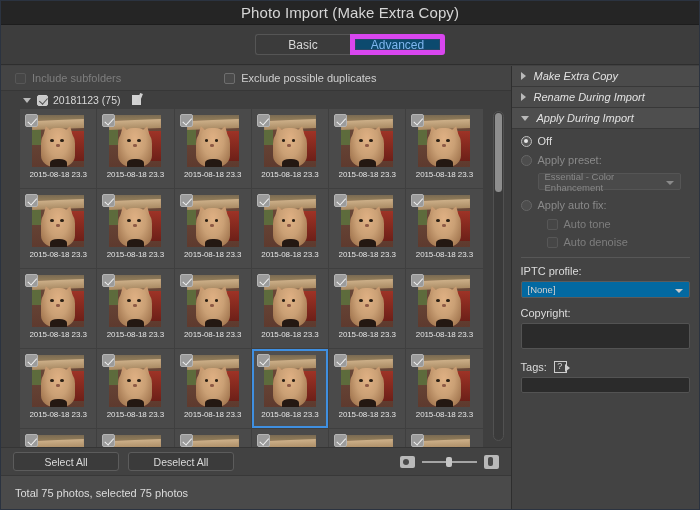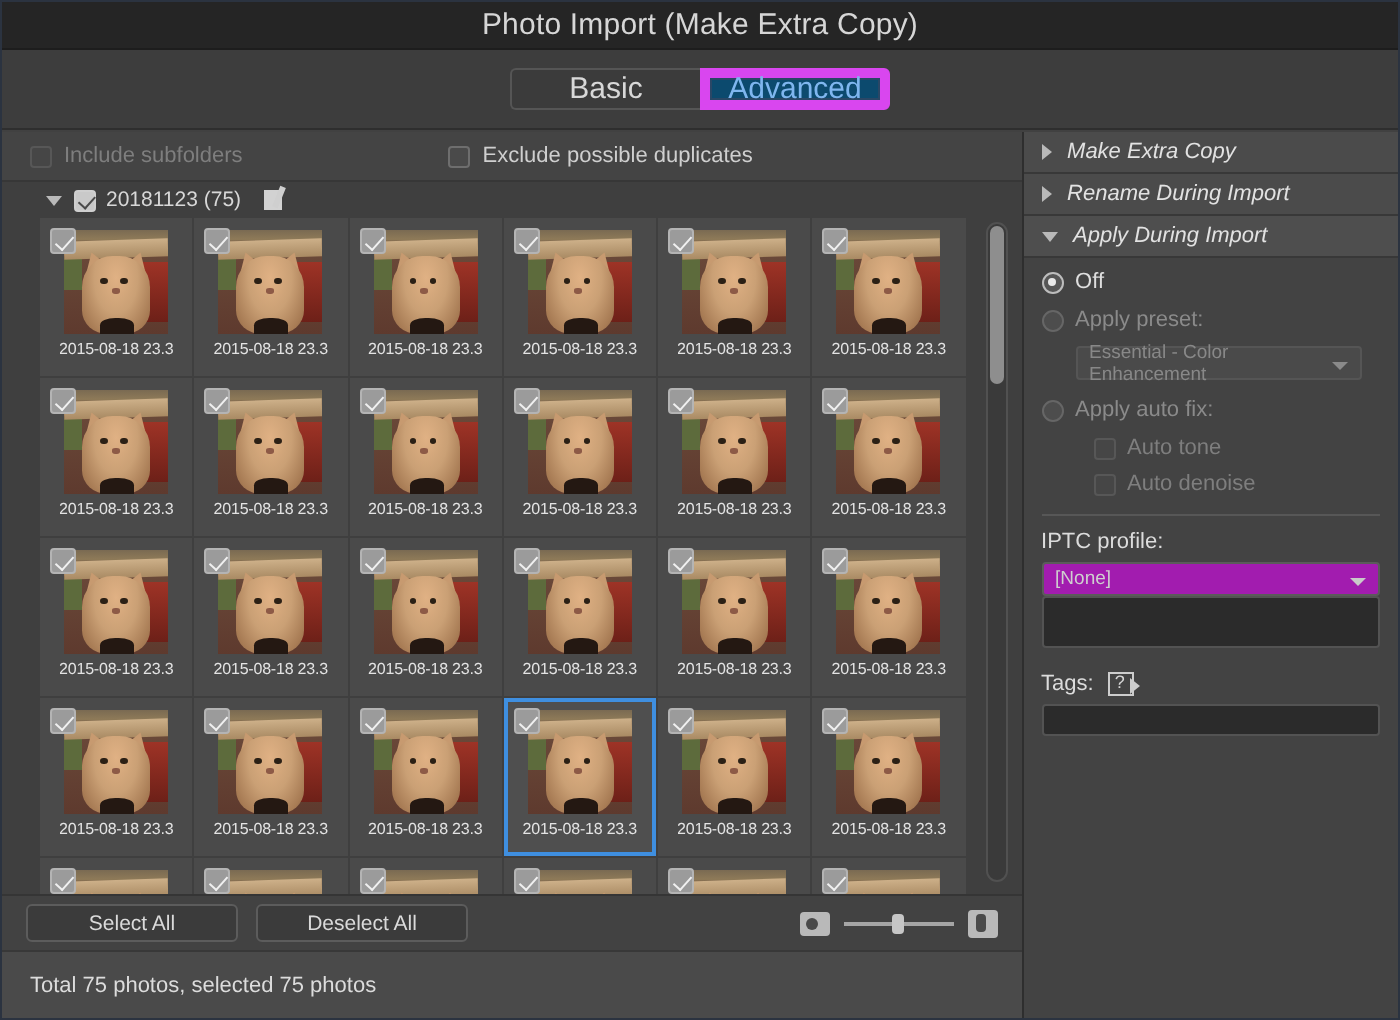--- a/index.html
+++ b/index.html
@@ -33,21 +33,21 @@
   .tabrow {
     height: 40px;
     background: #3d3d3d;
     display: flex; align-items: center; justify-content: center;
     border-bottom: 1px solid #2e2e2e;
   }
   .tabs { display: flex; }
   .tab {
     width: 95px; height: 21px;
     display: flex; align-items: center; justify-content: center;
-    font-size: 15px; color: #d8d8d8;
+    font-size: 12px; color: #d8d8d8;
     background: #3b3b3b;
     border: 1px solid #555;
     cursor: pointer;
   }
   .tab.left  { border-radius: 3px 0 0 3px; border-right: none; }
   .tab.right { border-radius: 0 3px 3px 0; }
   .tab.active {
     background: #0c4a6e;
     color: #7fb6ef;
     border: 5px solid #d946ef;
@@ -335,21 +335,21 @@
   .radio.on::after {
     content: ""; position: absolute; left: 2.5px; top: 2.5px;
     width: 4px; height: 4px; border-radius: 50%; background: #e8e8e8;
   }
   .radio.dim { border-color: #666; }
   .rlbl { font-size: 11px; color: #dedede; }
   .rlbl.dim { color: #8a8a8a; }
 
   .combo {
     height: 17px;
-    background: #a21caf;
+    background: #0369a1;
     border: 1px solid #5b5b5b;
     border-radius: 2px;
     display: flex; align-items: center;
     padding: 0 6px;
     font-size: 9.5px; color: #cfcfcf;
     position: relative;
     cursor: pointer;
   }
   .combo.dim { color: #888; background: #4a4a4a; border-color: #555; }
   .combo .arrow {
@@ -990,20 +990,21 @@
         </div>
 
         <div class="divider"></div>
 
         <div class="fieldlbl">IPTC profile:</div>
         <div class="combo">
           <span>[None]</span>
           <span class="arrow"></span>
         </div>
 
+        <div class="fieldlbl" style="margin-top:9px">Copyright:</div>
         <div class="textfield"></div>
 
         <div class="tagsrow">
           <div class="fieldlbl" style="margin:0">Tags:</div>
           <div class="tagicon"></div>
         </div>
         <div class="textfield short"></div>
       </div>
 
     </div>

